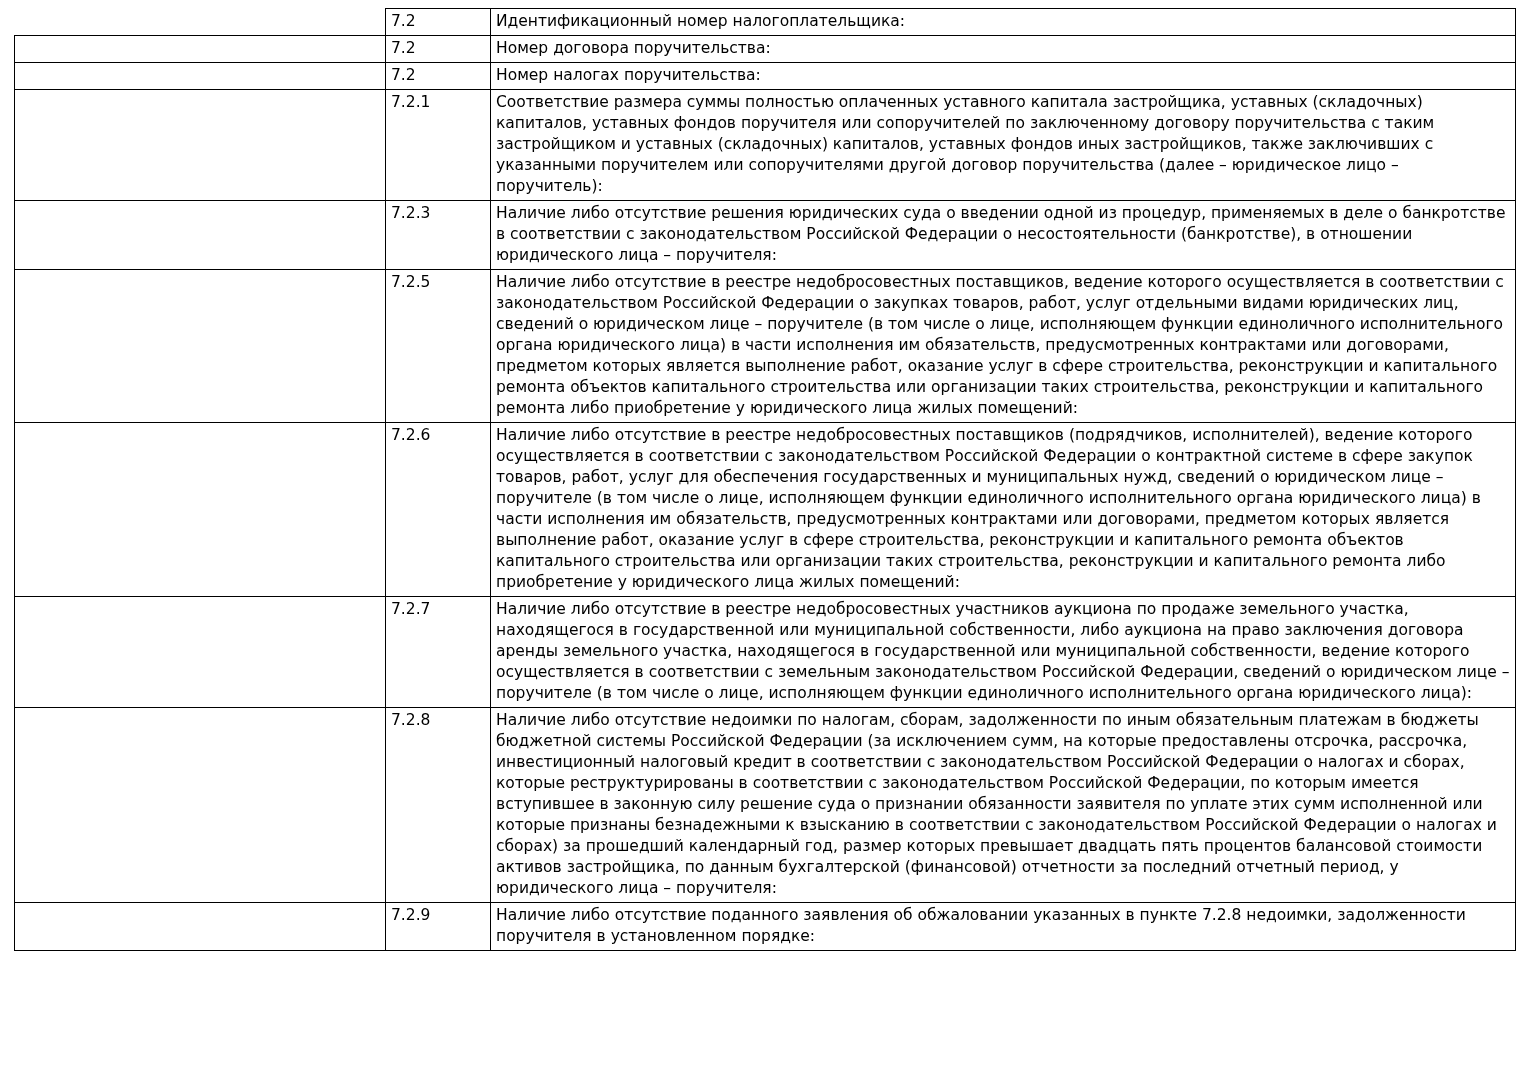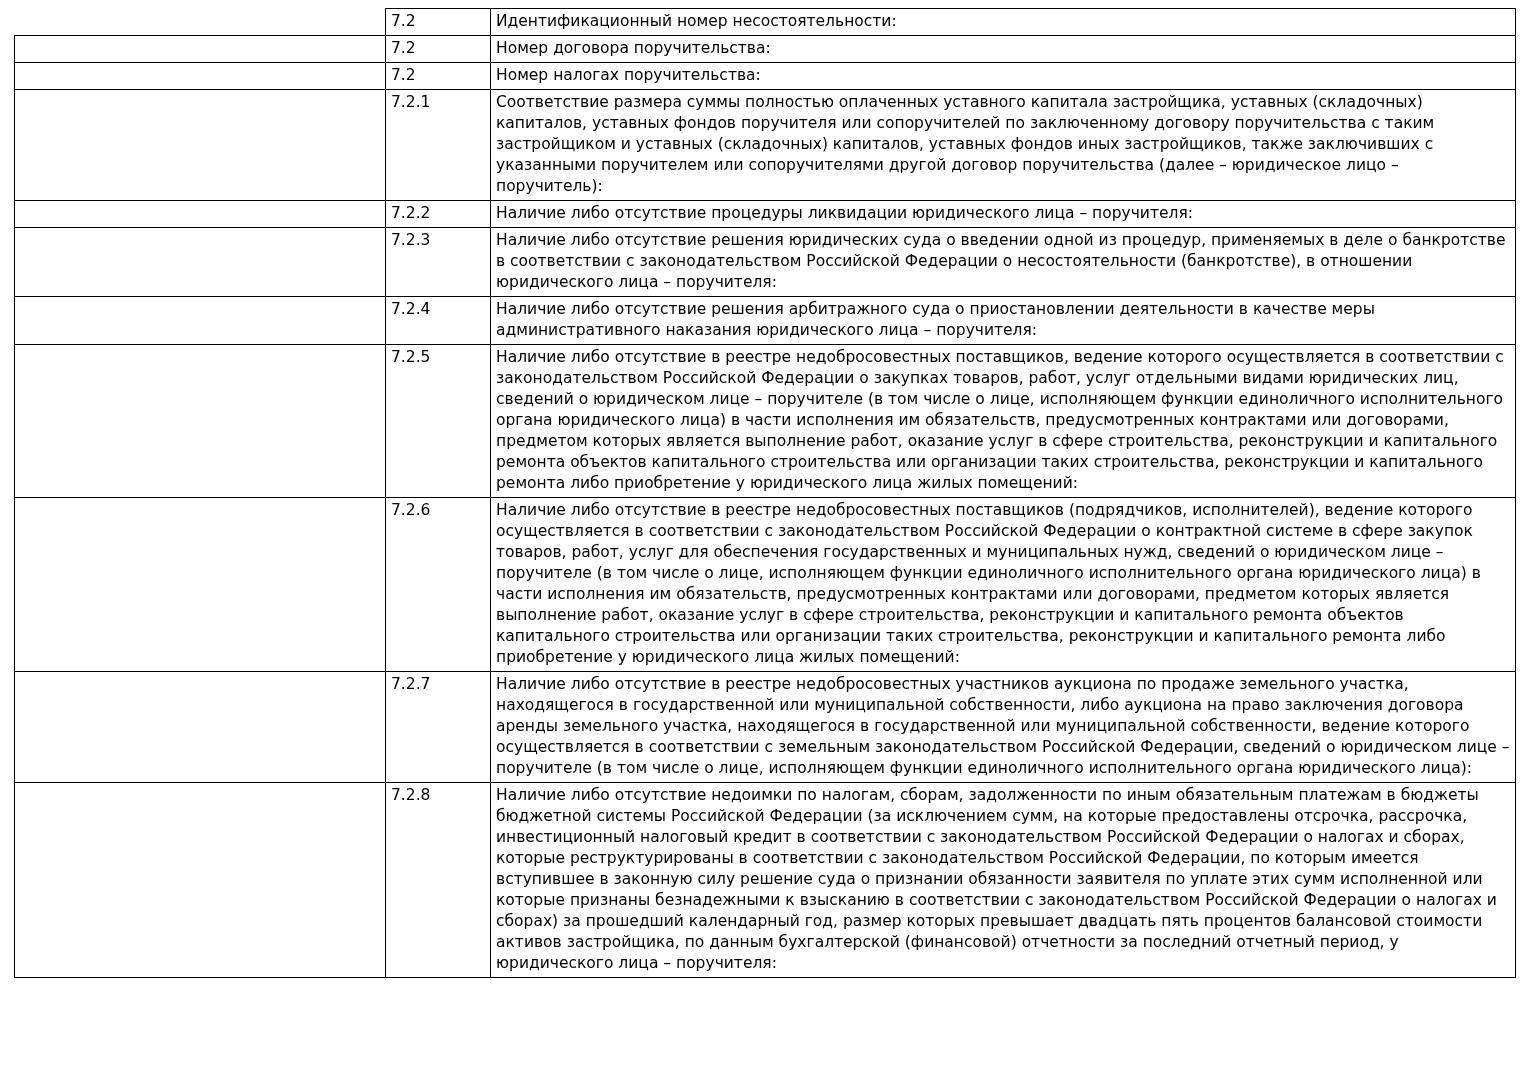--- a/index.html
+++ b/index.html
@@ -44,51 +44,41 @@
   <table class="decl-table">
     <colgroup>
       <col class="c1">
       <col class="c2">
       <col class="c3">
     </colgroup>
     <tbody>
       <tr class="first-row">
         <td class="cell-left"></td>
         <td class="cell-num">7.2</td>
-        <td class="cell-text">Идентификационный номер несостоятельности:</td>
+        <td class="cell-text">Идентификационный номер налогоплательщика:</td>
       </tr>
       <tr>
         <td class="cell-left"></td>
         <td class="cell-num">7.2</td>
         <td class="cell-text">Номер договора поручительства:</td>
       </tr>
       <tr>
         <td class="cell-left"></td>
         <td class="cell-num">7.2</td>
         <td class="cell-text">Номер налогах поручительства:</td>
       </tr>
       <tr>
         <td class="cell-left"></td>
         <td class="cell-num">7.2.1</td>
         <td class="cell-text">Соответствие размера суммы полностью оплаченных уставного капитала застройщика, уставных (складочных) капиталов, уставных фондов поручителя или сопоручителей по заключенному договору поручительства с таким застройщиком и уставных (складочных) капиталов, уставных фондов иных застройщиков, также заключивших с указанными поручителем или сопоручителями другой договор поручительства (далее – юридическое лицо – поручитель):</td>
       </tr>
       <tr>
         <td class="cell-left"></td>
-        <td class="cell-num">7.2.2</td>
-        <td class="cell-text">Наличие либо отсутствие процедуры ликвидации юридического лица – поручителя:</td>
-      </tr>
-      <tr>
-        <td class="cell-left"></td>
         <td class="cell-num">7.2.3</td>
         <td class="cell-text">Наличие либо отсутствие решения юридических суда о введении одной из процедур, применяемых в деле о банкротстве в соответствии с законодательством Российской Федерации о несостоятельности (банкротстве), в отношении юридического лица – поручителя:</td>
-      </tr>
-      <tr>
-        <td class="cell-left"></td>
-        <td class="cell-num">7.2.4</td>
-        <td class="cell-text">Наличие либо отсутствие решения арбитражного суда о приостановлении деятельности в качестве меры административного наказания юридического лица – поручителя:</td>
       </tr>
       <tr>
         <td class="cell-left"></td>
         <td class="cell-num">7.2.5</td>
         <td class="cell-text">Наличие либо отсутствие в реестре недобросовестных поставщиков, ведение которого осуществляется в соответствии с законодательством Российской Федерации о закупках товаров, работ, услуг отдельными видами юридических лиц, сведений о юридическом лице – поручителе (в том числе о лице, исполняющем функции единоличного исполнительного органа юридического лица) в части исполнения им обязательств, предусмотренных контрактами или договорами, предметом которых является выполнение работ, оказание услуг в сфере строительства, реконструкции и капитального ремонта объектов капитального строительства или организации таких строительства, реконструкции и капитального ремонта либо приобретение у юридического лица жилых помещений:</td>
       </tr>
       <tr>
         <td class="cell-left"></td>
         <td class="cell-num">7.2.6</td>
         <td class="cell-text">Наличие либо отсутствие в реестре недобросовестных поставщиков (подрядчиков, исполнителей), ведение которого осуществляется в соответствии с законодательством Российской Федерации о контрактной системе в сфере закупок товаров, работ, услуг для обеспечения государственных и муниципальных нужд, сведений о юридическом лице – поручителе (в том числе о лице, исполняющем функции единоличного исполнительного органа юридического лица) в части исполнения им обязательств, предусмотренных контрактами или договорами, предметом которых является выполнение работ, оказание услуг в сфере строительства, реконструкции и капитального ремонта объектов капитального строительства или организации таких строительства, реконструкции и капитального ремонта либо приобретение у юридического лица жилых помещений:</td>
@@ -96,15 +86,20 @@
       <tr>
         <td class="cell-left"></td>
         <td class="cell-num">7.2.7</td>
         <td class="cell-text">Наличие либо отсутствие в реестре недобросовестных участников аукциона по продаже земельного участка, находящегося в государственной или муниципальной собственности, либо аукциона на право заключения договора аренды земельного участка, находящегося в государственной или муниципальной собственности, ведение которого осуществляется в соответствии с земельным законодательством Российской Федерации, сведений о юридическом лице – поручителе (в том числе о лице, исполняющем функции единоличного исполнительного органа юридического лица):</td>
       </tr>
       <tr>
         <td class="cell-left"></td>
         <td class="cell-num">7.2.8</td>
         <td class="cell-text">Наличие либо отсутствие недоимки по налогам, сборам, задолженности по иным обязательным платежам в бюджеты бюджетной системы Российской Федерации (за исключением сумм, на которые предоставлены отсрочка, рассрочка, инвестиционный налоговый кредит в соответствии с законодательством Российской Федерации о налогах и сборах, которые реструктурированы в соответствии с законодательством Российской Федерации, по которым имеется вступившее в законную силу решение суда о признании обязанности заявителя по уплате этих сумм исполненной или которые признаны безнадежными к взысканию в соответствии с законодательством Российской Федерации о налогах и сборах) за прошедший календарный год, размер которых превышает двадцать пять процентов балансовой стоимости активов застройщика, по данным бухгалтерской (финансовой) отчетности за последний отчетный период, у юридического лица – поручителя:</td>
       </tr>
+      <tr>
+        <td class="cell-left"></td>
+        <td class="cell-num">7.2.9</td>
+        <td class="cell-text">Наличие либо отсутствие поданного заявления об обжаловании указанных в пункте 7.2.8 недоимки, задолженности поручителя в установленном порядке:</td>
+      </tr>
     </tbody>
   </table>
 </div>
 
 </body></html>

